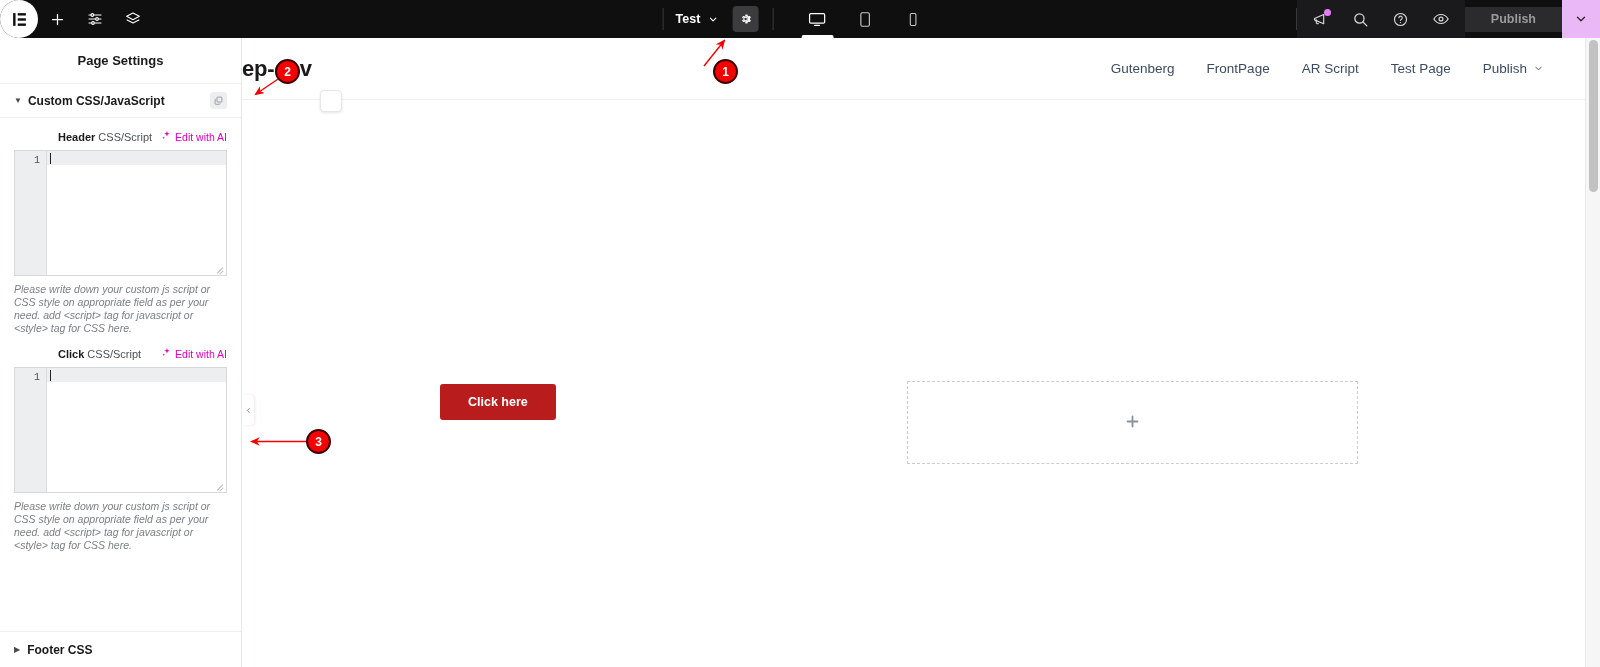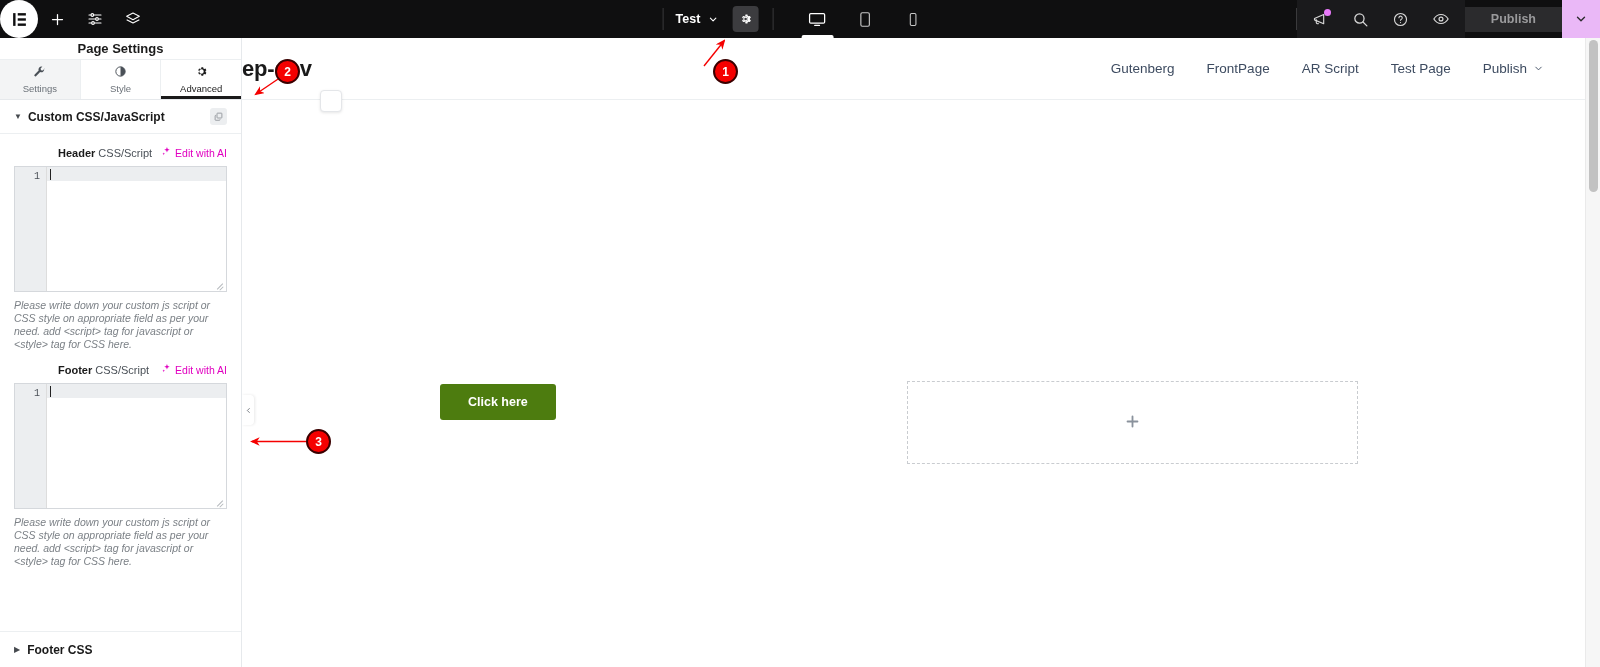--- a/index.html
+++ b/index.html
@@ -10,20 +10,21 @@
     background: #ffffff;
   }
 
   
   .topbar {
     position: absolute; top: 0; left: 0;
     width: 1600px; height: 38px;
     background: #0f0f10;
     display: flex; align-items: center;
     z-index: 40;
+    border-radius: 19px;
   }
   .tb-left { display: flex; align-items: center; height: 38px; }
   .el-logo {
     width: 38px; height: 38px; border-radius: 50%;
     background: #ffffff;
     display: flex; align-items: center; justify-content: center;
     margin-left: 0px;
     cursor: pointer;
   }
   .tb-ico {
@@ -96,21 +97,21 @@
   
   .sidebar {
     position: absolute; top: 38px; left: 0;
     width: 242px; height: 629px;
     background: #ffffff;
     border-right: 1px solid #e6e9ec;
     overflow: hidden;
     z-index: 30;
   }
   .panel-title {
-    height: 22px; display: flex; align-items: center; justify-content: center;
+    height: 46px; display: flex; align-items: center; justify-content: center;
     font-size: 13px; font-weight: bold; color: #1a1a1a;
     border-bottom: 1px solid #eceff1;
   }
   .tabs { display: flex; height: 40px; border-bottom: 1px solid #e6e9ec; }
   .tab {
     flex: 1; display: flex; flex-direction: column;
     align-items: center; justify-content: center; gap: 3px;
     font-size: 9.5px; color: #6b7178; cursor: pointer;
     position: relative; border-right: 1px solid #eceff1;
   }
@@ -236,21 +237,21 @@
     position: absolute; left: 0px; top: 357px;
     width: 12px; height: 30px;
     background: #ffffff;
     border-radius: 0 4px 4px 0;
     box-shadow: 1px 0 3px rgba(0,0,0,0.09);
     display: flex; align-items: center; justify-content: center;
     color: #6b7178; font-size: 9px; cursor: pointer; z-index: 6;
   }
   .cta-btn {
     position: absolute; left: 198px; top: 346px;
-    background: #4d7c0f; color: #ffffff;
+    background: #b91c1c; color: #ffffff;
     font-size: 12.5px; font-weight: bold;
     padding: 11px 28px; border-radius: 3px;
     cursor: pointer;
   }
   .dropzone {
     position: absolute; left: 665px; top: 343px;
     width: 451px; height: 83px;
     border: 1px dashed #c9ccd0;
     display: flex; align-items: center; justify-content: center;
     cursor: pointer;
@@ -385,47 +386,20 @@
       <svg width="14" height="14" viewBox="0 0 24 24" fill="none" stroke="#2b2b2d" stroke-width="2.4" stroke-linecap="round" stroke-linejoin="round">
         <path d="M6 9l6 6 6-6"></path>
       </svg>
     </div>
   </div>
 </div>
 
 <div class="sidebar">
   <div class="panel-title">Page Settings</div>
 
-  <div class="tabs">
-    <div class="tab inactive">
-      <span class="ti">
-        <svg width="13" height="13" viewBox="0 0 24 24" fill="currentColor">
-          <path d="M20.5 6.2a5.6 5.6 0 01-7.3 6.9L6 20.3a2 2 0 11-2.8-2.8l7.2-7.2a5.6 5.6 0 016.9-7.3l-3.2 3.2.6 3.3 3.3.6 3.2-3.2z"></path>
-        </svg>
-      </span>
-      <span>Settings</span>
-    </div>
-    <div class="tab">
-      <span class="ti">
-        <svg width="13" height="13" viewBox="0 0 24 24">
-          <circle cx="12" cy="12" r="8.6" fill="none" stroke="currentColor" stroke-width="1.8"></circle>
-          <path d="M12 3.4a8.6 8.6 0 010 17.2z" fill="currentColor"></path>
-        </svg>
-      </span>
-      <span>Style</span>
-    </div>
-    <div class="tab active">
-      <span class="ti">
-        <svg width="13" height="13" viewBox="0 0 24 24" fill="currentColor">
-          <path d="M19.4 12a7.6 7.6 0 00-.08-1.06l1.7-1.3-1.7-2.95-2 .8a7.4 7.4 0 00-1.84-1.07l-.3-2.12h-3.4l-.3 2.12c-.66.26-1.28.62-1.84 1.07l-2-.8-1.7 2.95 1.7 1.3a7.6 7.6 0 000 2.12l-1.7 1.3 1.7 2.95 2-.8c.56.45 1.18.81 1.84 1.07l.3 2.12h3.4l.3-2.12a7.4 7.4 0 001.84-1.07l2 .8 1.7-2.95-1.7-1.3c.05-.35.08-.7.08-1.06zm-7.4 4.1a4.1 4.1 0 110-8.2 4.1 4.1 0 010 8.2z"></path>
-        </svg>
-      </span>
-      <span>Advanced</span>
-    </div>
-  </div>
 
   <div class="section-head">
     <div class="sh-left">
       <span class="caret-d">▼</span>
       <span class="sh-title">Custom CSS/JavaScript</span>
     </div>
     <div class="copy-badge">
       <svg width="9" height="9" viewBox="0 0 24 24" fill="none" stroke="currentColor" stroke-width="2.2">
         <rect x="8" y="3" width="13" height="13" rx="1.5"></rect>
         <path d="M16 19.5v1A1.5 1.5 0 0114.5 22H4.5A1.5 1.5 0 013 20.5v-10A1.5 1.5 0 014.5 9h1"></path>
@@ -455,21 +429,21 @@
         <div class="code-caret"></div>
       </div>
       <div class="resize-grip"></div>
     </div>
     <div class="help-text" style="padding-left:0;padding-right:0">Please write down your custom js script or CSS style on appropriate field as per your need. add &lt;script&gt; tag for javascript or &lt;style&gt; tag for CSS here.</div>
   </div>
 
   <div class="field-block" style="padding-top:12px">
     <div class="field-row">
       <div class="field-label">
-        <b>Footer</b><span> CSS/Script</span>
+        <b>Click</b><span> CSS/Script</span>
       </div>
       <div class="ai-link">
         <span>
           <svg width="11" height="11" viewBox="0 0 24 24" fill="#e100c0">
             <path d="M13 2l1.6 4.4L19 8l-4.4 1.6L13 14l-1.6-4.4L7 8l4.4-1.6z"></path>
             <path d="M6 14l.9 2.3L9 17l-2.1.7L6 20l-.9-2.3L3 17l2.1-.7z"></path>
           </svg>
         </span>
         <span>Edit with AI</span>
       </div>

